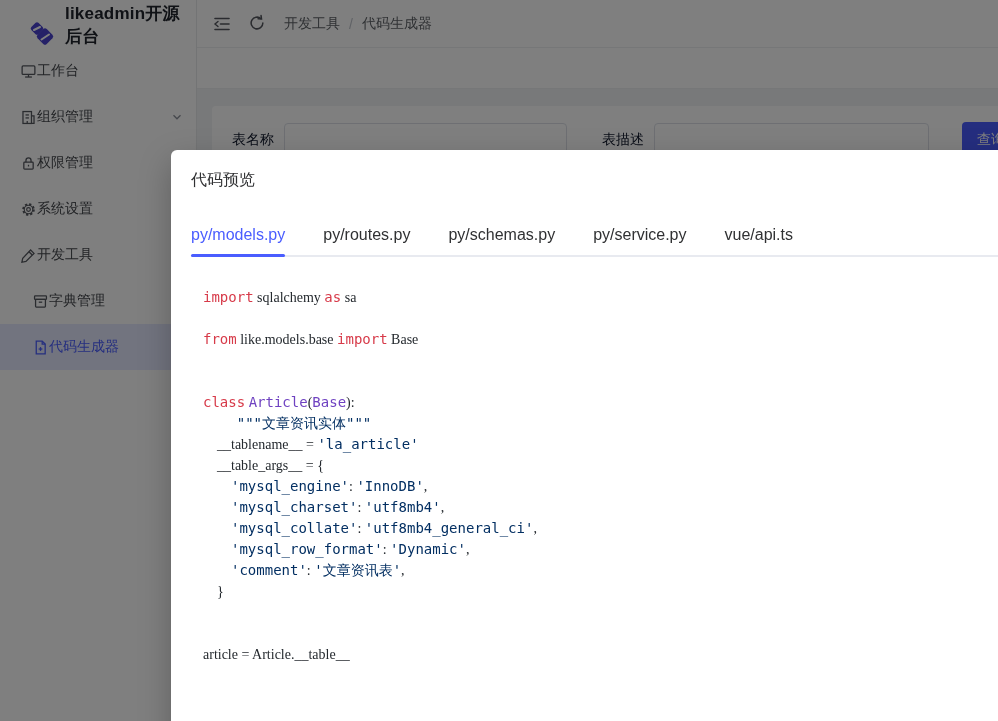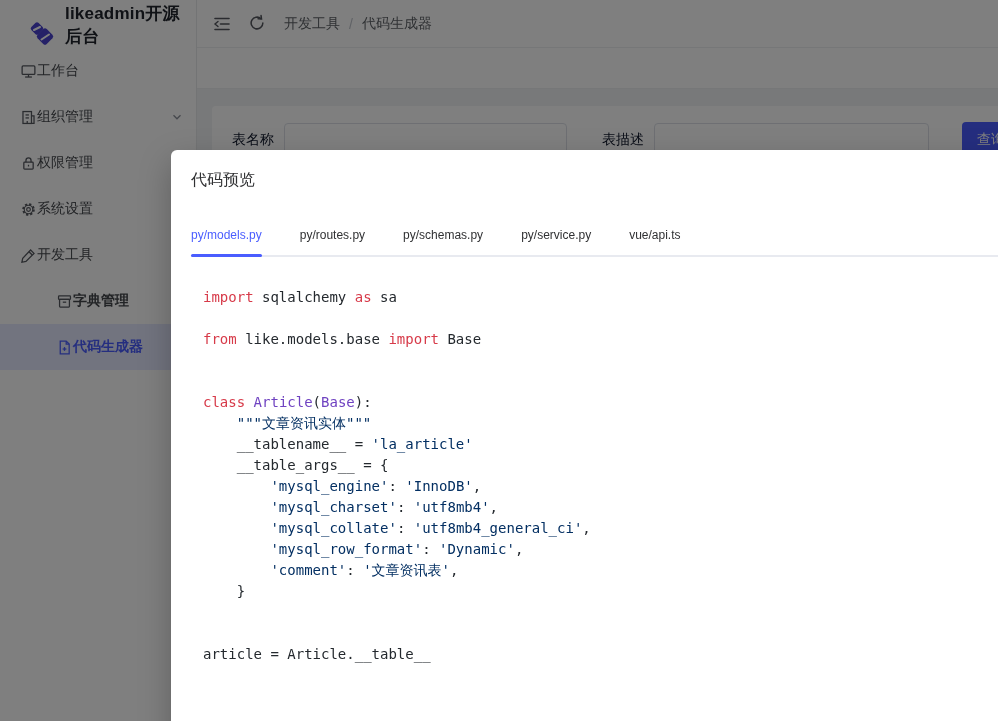--- a/index.html
+++ b/index.html
@@ -10,21 +10,21 @@
     -webkit-font-smoothing:antialiased;
   }
   :root{--accent:#4a5dff;}
 
   
   .sidebar{position:absolute;left:0;top:0;bottom:0;width:196px;background:#fff;border-right:1px solid #e6e8eb;z-index:1;}
   .logo-row{height:48px;display:flex;align-items:flex-end;padding-left:28px;gap:9px;}
   .logo-title{font-size:17px;font-weight:700;color:#20242c;letter-spacing:.2px;}
   .menu{margin:0;padding:0;list-style:none;}
   .menu-item{position:relative;height:46px;display:flex;align-items:center;padding-left:20px;font-size:14px;color:#45484d;cursor:pointer;}
-  .menu-item.sub{padding-left:56px;font-weight:bold;}
+  .menu-item.sub{padding-left:32px;}
   .menu-item.active{background:#e4e8ff;color:var(--accent);}
   .menu-item .mi{width:17px;height:17px;flex:0 0 17px;color:#55585f;display:inline-flex;}
   .menu-item.active .mi{color:var(--accent);}
   .menu-item .chev{position:absolute;right:12px;top:16px;width:14px;height:14px;color:#8a8f99;}
   .menu-item .chev.up{transform:rotate(180deg);}
 
   
   .topbar{position:absolute;left:196px;right:0;top:0;height:48px;background:#fff;border-bottom:1px solid #eceef1;display:flex;align-items:center;padding-left:16px;gap:16px;box-sizing:border-box;}
   .tb-icon{width:20px;height:20px;color:#54575e;display:inline-flex;cursor:pointer;}
   .breadcrumb{display:flex;align-items:center;gap:9px;font-size:14px;color:#5f6368;}
@@ -39,30 +39,30 @@
   .f-input.second{width:275px;}
   .gap1{width:35px;flex:0 0 35px;}
   .gap2{width:33px;flex:0 0 33px;}
   .btn-primary{height:36px;min-width:58px;padding:0 15px;background:var(--accent);color:#fff;border:none;border-radius:4px;font-size:14px;cursor:pointer;white-space:nowrap;}
 
   
   .overlay{position:absolute;inset:0;background:rgba(0,0,0,0.5);z-index:10;}
   .modal{position:absolute;left:171px;top:150px;width:880px;height:700px;background:#fff;border-radius:6px;box-shadow:0 12px 32px rgba(0,0,0,.25);z-index:20;box-sizing:border-box;padding:20px 0 0 0;}
   .modal-title{font-size:16px;color:#303133;padding-left:20px;line-height:20px;}
   .tabs{display:flex;align-items:flex-end;margin:25px 0 0 20px;height:40px;border-bottom:2px solid #e8eaf0;padding-right:0;}
-  .tab{position:relative;font-size:12px;color:#303133;height:40px;display:flex;align-items:center;margin-right:38px;cursor:pointer;white-space:nowrap;}
+  .tab{position:relative;font-size:16px;color:#303133;height:40px;display:flex;align-items:center;margin-right:38px;cursor:pointer;white-space:nowrap;}
   .tab.active{color:var(--accent);}
   .tab.active::after{content:"";position:absolute;left:0;right:0;bottom:-2px;height:3px;background:var(--accent);border-radius:2px;}
 
   .code-wrap{margin:30px 0 0 32px;}
   .code-line{font-family:"DejaVu Sans Mono","Liberation Mono",monospace;font-size:14px;line-height:21px;white-space:pre;color:#24292e;}
   .tok-k{color:#d73a49;}
   .tok-s{color:#032f62;}
   .tok-t{color:#6f42c1;}
-  .tok-p{color:#24292e;}
+  .tok-p{color:#24292e;font-family:Liberation Serif, serif;}
 
   svg{display:block;}
 </style>
 </head>
 <body>
 
 <aside class="sidebar">
   <div class="logo-row">
     <span>
       <svg width="28" height="28" viewBox="0 0 28 28">

